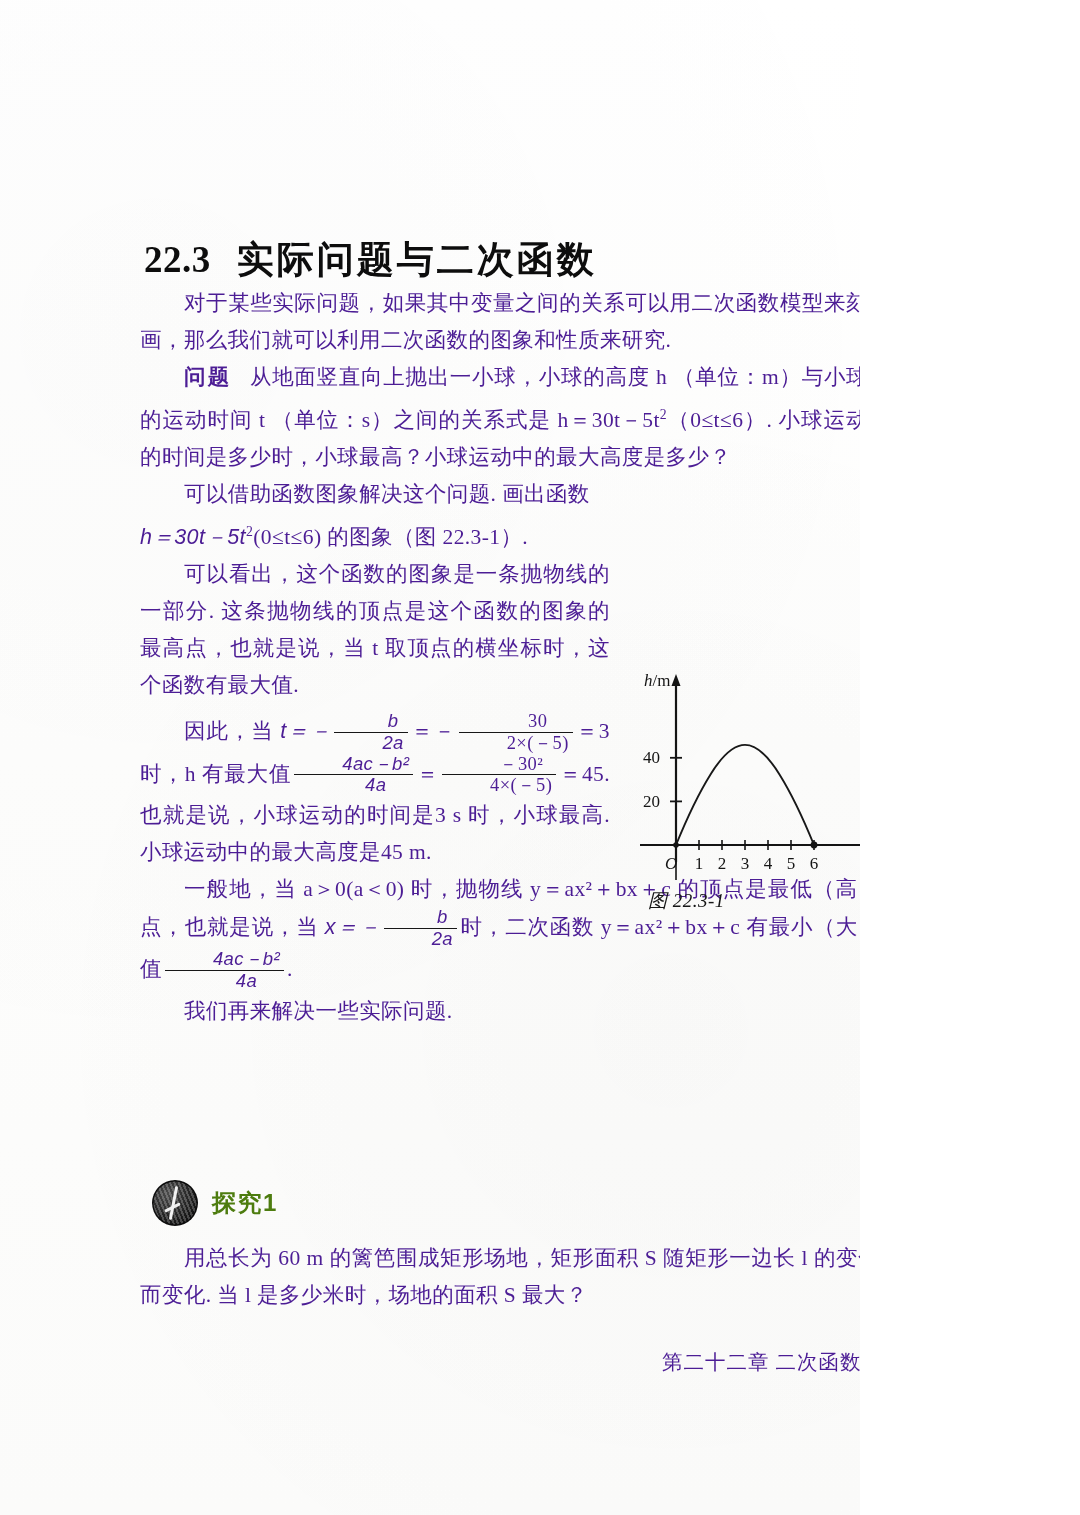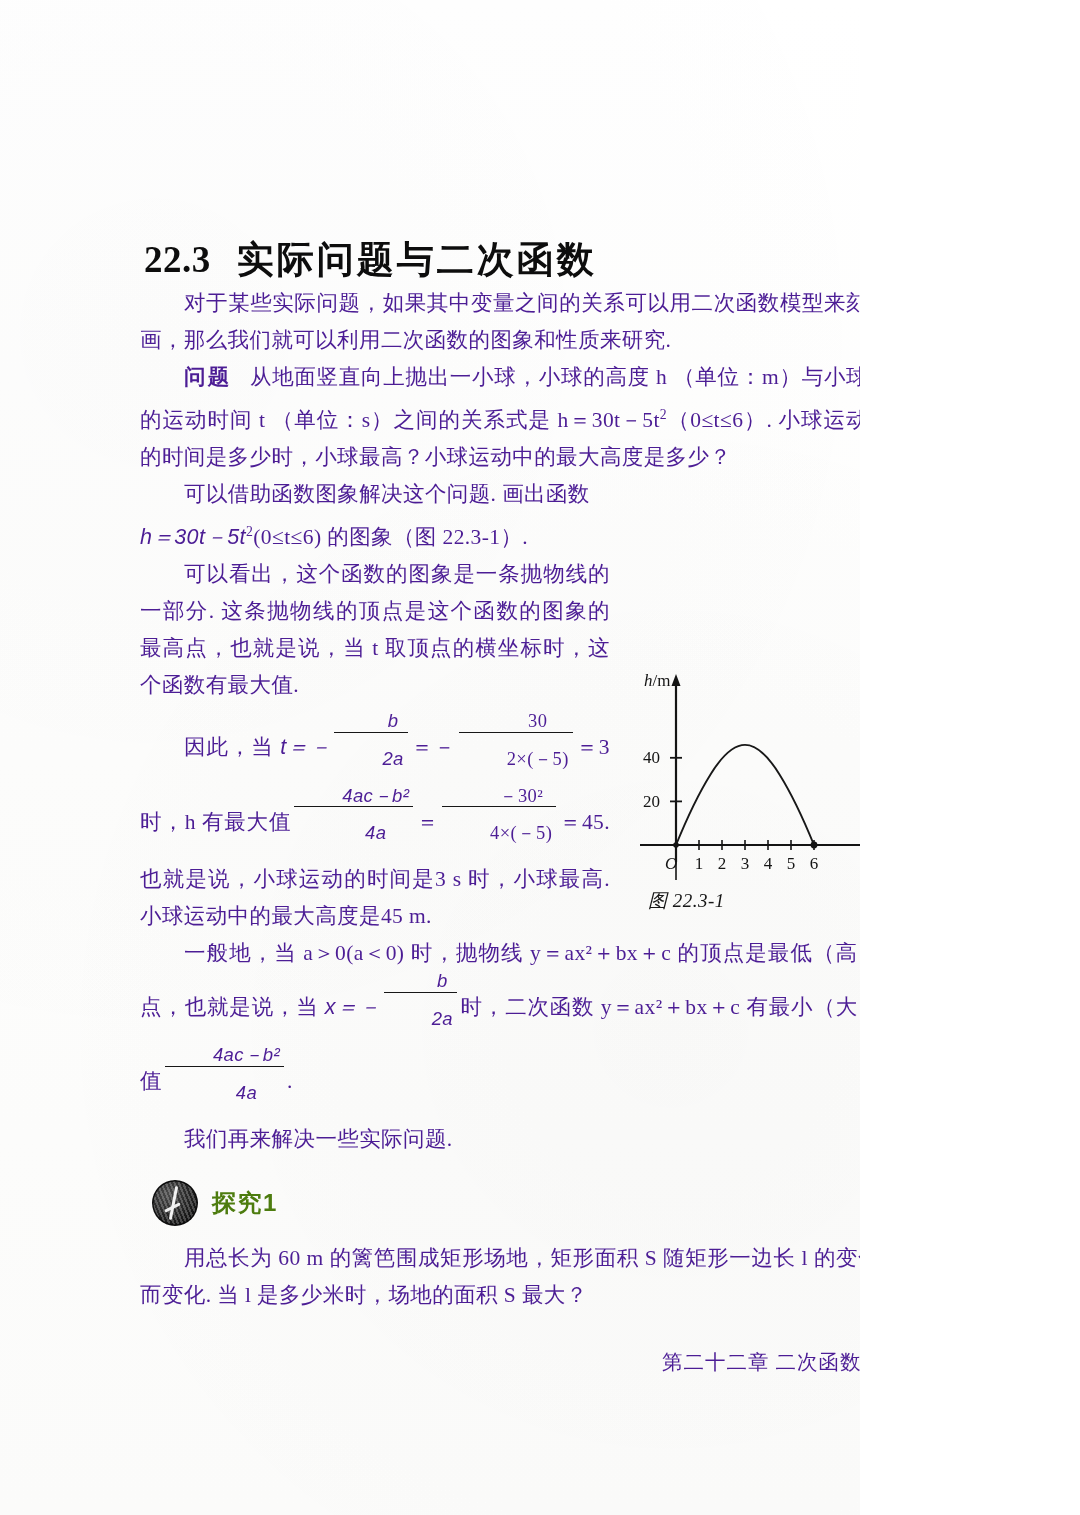--- a/index.html
+++ b/index.html
@@ -99,21 +99,21 @@
     display: inline-block;
     vertical-align: middle;
     text-align: center;
     font-size: 0.86em;
     line-height: 1.12;
     margin: 0 3px;
     position: relative;
     top: -1px;
   }
   .frac .num { display: block; padding: 0 4px; }
-  .frac .den { display: block; border-top: 1.3px solid #171717; padding: 16px 4px; }
+  .frac .den { display: block; border-top: 1.3px solid #171717; padding: 0 4px; }
 
   
   .figure {
     position: absolute;
     left: 612px;
     top: 662px;
     width: 272px;
     height: 262px;
     margin-left: 24px;
   }

